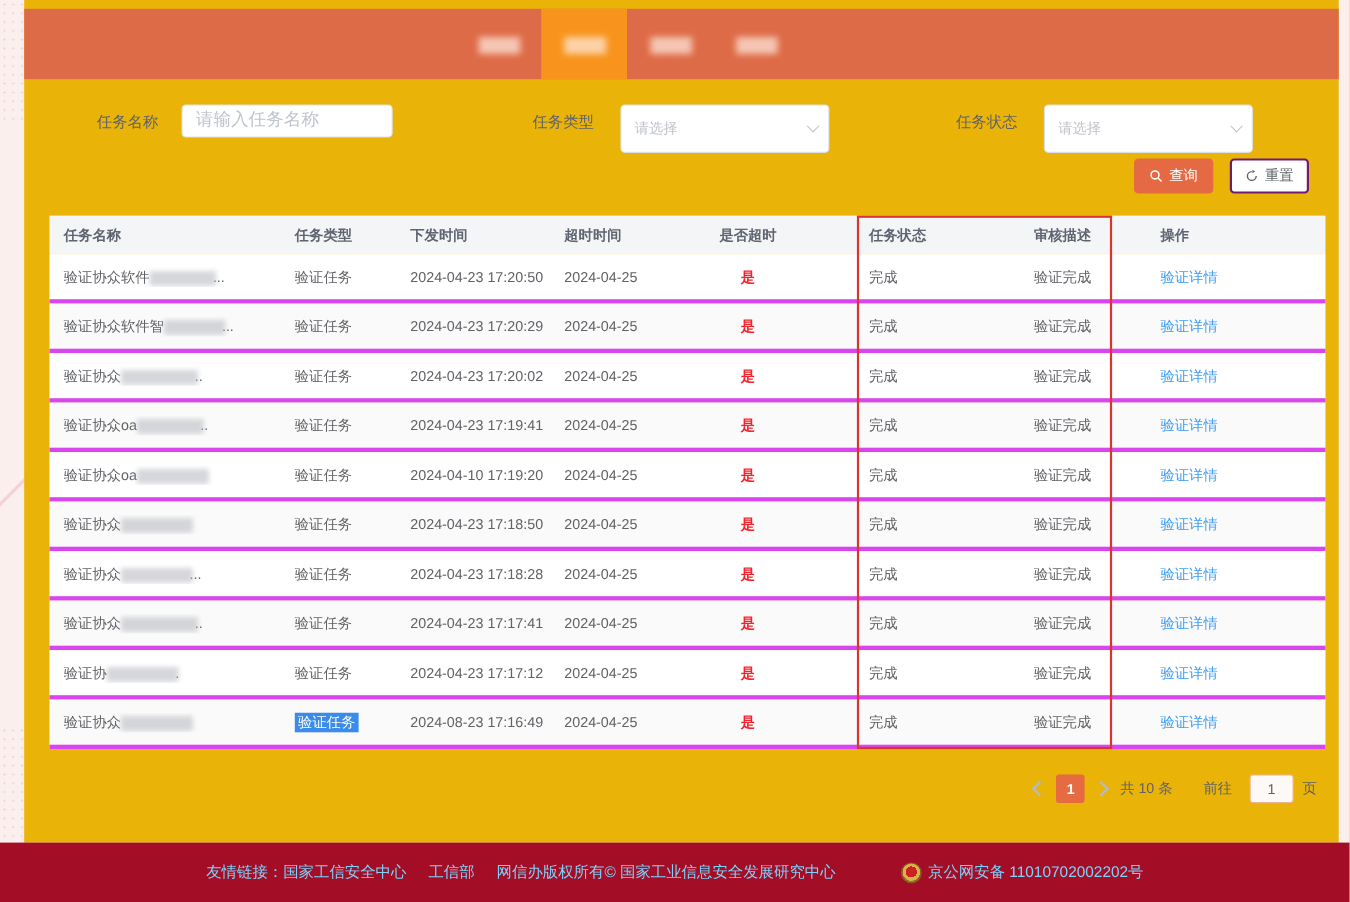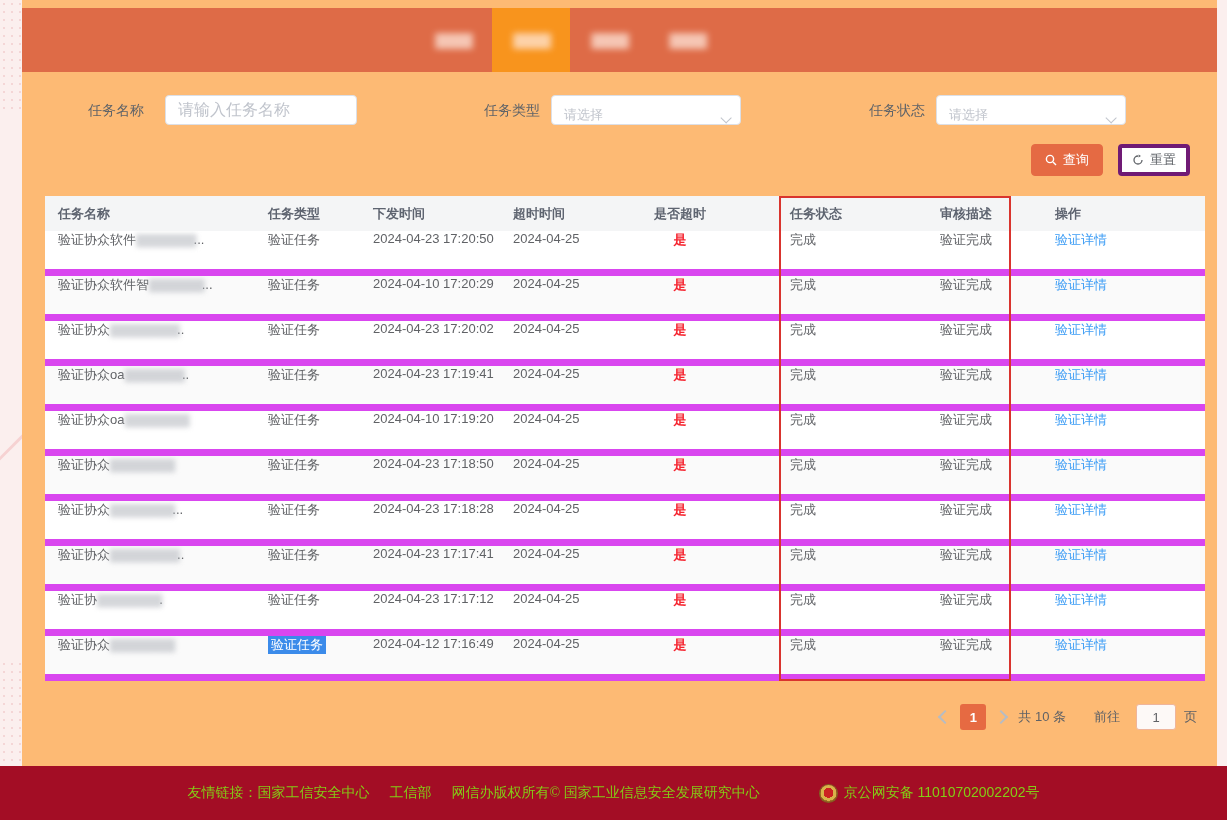--- a/index.html
+++ b/index.html
@@ -27,21 +27,21 @@
   }
   .bg-dots.top{left:0;top:0;height:110px;}
   .bg-dots.bottom{left:0;top:660px;height:106px;}
   .bg-diagonal{
     position:absolute;left:-28px;top:430px;width:110px;height:3px;
     background:#f6d2d2;transform:rotate(-45deg);
   }
   
   .sheet{
     position:absolute;left:22px;top:0;width:1195px;bottom:54px;
-    background:#fdba74;
+    background:#eab308;
   }
   
   .navbar{
     position:absolute;left:0;top:8px;right:0;height:64px;
     background:var(--nav_orange);
     display:flex;align-items:stretch;
   }
   .nav-items{display:flex;margin-left:392px;}
   .nav-item{
     display:flex;align-items:center;justify-content:center;
@@ -52,39 +52,39 @@
   .blur-blob{filter:blur(3px);letter-spacing:-2px;opacity:.8;font-size:13px;}
   
   .filter-label{position:absolute;font-size:14px;color:#5f6368;line-height:30px;}
   .text-input{
     position:absolute;height:30px;border:1px solid #dcdfe6;border-radius:4px;
     font-size:16px;padding:0 12px;color:#606266;outline:none;background:#fff;
     font-family:inherit;
   }
   .text-input::placeholder{color:#c0c4cc;}
   .select-box{
-    position:absolute;height:30px;border:1px solid #dcdfe6;border-radius:4px;
-    background:#fff;display:flex;align-items:flex-end;justify-content:space-between;
-    padding:0 12px;font-size:13px;color:#c0c4cc;cursor:pointer;
+    position:absolute;height:44px;border:1px solid #dcdfe6;border-radius:4px;
+    background:#fff;display:flex;align-items:center;justify-content:space-between;
+    padding:0 12px;font-size:13px;color:#c0c4cc;cursor:pointer;margin-left:13px;
   }
   .chevron{
     width:8px;height:8px;border-right:1.5px solid #c0c4cc;border-bottom:1.5px solid #c0c4cc;
     transform:rotate(45deg) translateY(-3px);margin-left:8px;flex:0 0 auto;
   }
   .btn{
     position:absolute;height:32px;border-radius:4px;font-size:13px;
     display:flex;align-items:center;justify-content:center;gap:6px;cursor:pointer;
     font-family:inherit;
   }
   .btn-primary{background:var(--btn_orange);border:1px solid var(--btn_orange);color:#fff;}
-  .btn-plain{background:#fff;border:4px solid #701a75;color:#5f6368;align-items:center;}
+  .btn-plain{background:#fff;border:2px solid #701a75;color:#5f6368;align-items:center;}
   .icon-svg{display:block;}
   
   .table-wrap{position:absolute;left:23px;top:196px;width:1160px;}
-  .t-row{display:flex;height:45px;border-bottom:7px solid #d946ef;font-size:13px;background:#fff;}
+  .t-row{display:flex;align-items:center;height:45px;border-bottom:4px solid #d946ef;font-size:13px;background:#fff;}
   .t-row:nth-child(even){background:#fafafa;}
   .t-head{display:flex;align-items:center;height:35px;background:#f4f5f6;font-size:13px;font-weight:700;color:#5e6470;}
   .cell{flex:0 0 auto;overflow:hidden;white-space:nowrap;}
   .c-name{width:210px;padding-left:13px;}
   .c-type{width:105px;padding-left:13px;}
   .c-issued{width:140px;padding-left:13px;}
   .c-deadline{width:115px;padding-left:13px;}
   .c-overtime{width:130px;text-align:center;}
   .c-status{width:180px;padding-left:45px;}
   .c-review{width:115px;padding-left:15px;}
@@ -120,24 +120,24 @@
     text-align:center;font-size:13px;color:#606266;outline:none;background:#fdf9f7;
     font-family:inherit;margin-right:8px;
   }
   
   .footer{
     position:absolute;left:0;right:0;bottom:0;height:54px;
     background:var(--footer_red);color:#fff;font-size:14px;
     display:flex;align-items:center;justify-content:center;
   }
   .footer-inner{display:flex;align-items:center;}
-  .f-item{color:#84cc16;text-decoration:none;}
+  .f-item{color:#7dd3fc;text-decoration:none;}
   .f-link{cursor:pointer;}
   .gap20{margin-left:20px;}
-  .gap34{font-family:Liberation Serif, serif;}
+  .gap34{}
   .gap60{margin-left:60px;}
   .police-badge{
     width:17px;height:17px;border-radius:50%;margin-right:7px;flex:0 0 auto;
     background:radial-gradient(circle at 50% 45%, #c22 0 5px, #d9b34a 5px 8px, #9a7a23 8px);
     box-shadow:0 0 0 1px #7e6420;
   }
   .police-wrap{display:flex;align-items:center;}
 </style>
 </head>
 <body>
@@ -218,21 +218,21 @@
       <div class="cell c-status">完成</div>
       <div class="cell c-review">验证完成</div>
       <div class="cell c-action"><a class="action-link">验证详情</a></div>
     </div>
 
     <div class="t-row">
       <div class="cell c-name">
         <span>验证协众软件智</span><span class="name-redacted">███████████</span><span>...</span>
       </div>
       <div class="cell c-type"><span class="type-val">验证任务</span></div>
-      <div class="cell c-issued">2024-04-10 17:20:29</div>
+      <div class="cell c-issued">2024-04-23 17:20:29</div>
       <div class="cell c-deadline">2024-04-25</div>
       <div class="cell c-overtime"><span class="overtime-val">是</span></div>
       <div class="cell c-status">完成</div>
       <div class="cell c-review">验证完成</div>
       <div class="cell c-action"><a class="action-link">验证详情</a></div>
     </div>
 
     <div class="t-row">
       <div class="cell c-name">
         <span>验证协众</span><span class="name-redacted">██████████████</span><span>..</span>
@@ -322,21 +322,21 @@
       <div class="cell c-status">完成</div>
       <div class="cell c-review">验证完成</div>
       <div class="cell c-action"><a class="action-link">验证详情</a></div>
     </div>
 
     <div class="t-row">
       <div class="cell c-name">
         <span>验证协众</span><span class="name-redacted">█████████████</span><span></span>
       </div>
       <div class="cell c-type"><span class="type-val sel">验证任务</span></div>
-      <div class="cell c-issued">2024-04-12 17:16:49</div>
+      <div class="cell c-issued">2024-08-23 17:16:49</div>
       <div class="cell c-deadline">2024-04-25</div>
       <div class="cell c-overtime"><span class="overtime-val">是</span></div>
       <div class="cell c-status">完成</div>
       <div class="cell c-review">验证完成</div>
       <div class="cell c-action"><a class="action-link">验证详情</a></div>
     </div>
   </div>
     <div class="red-annotation"></div>
   </div>
 

